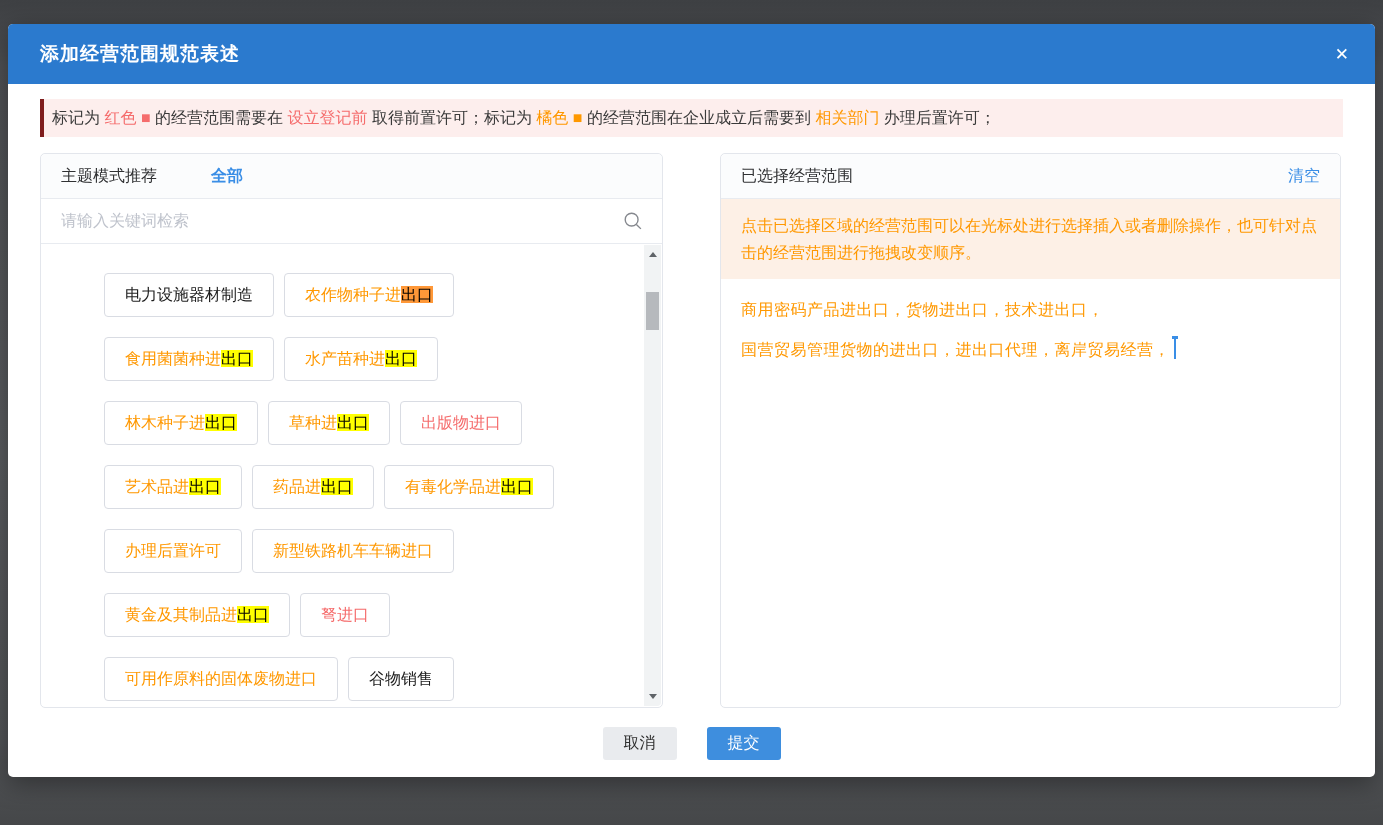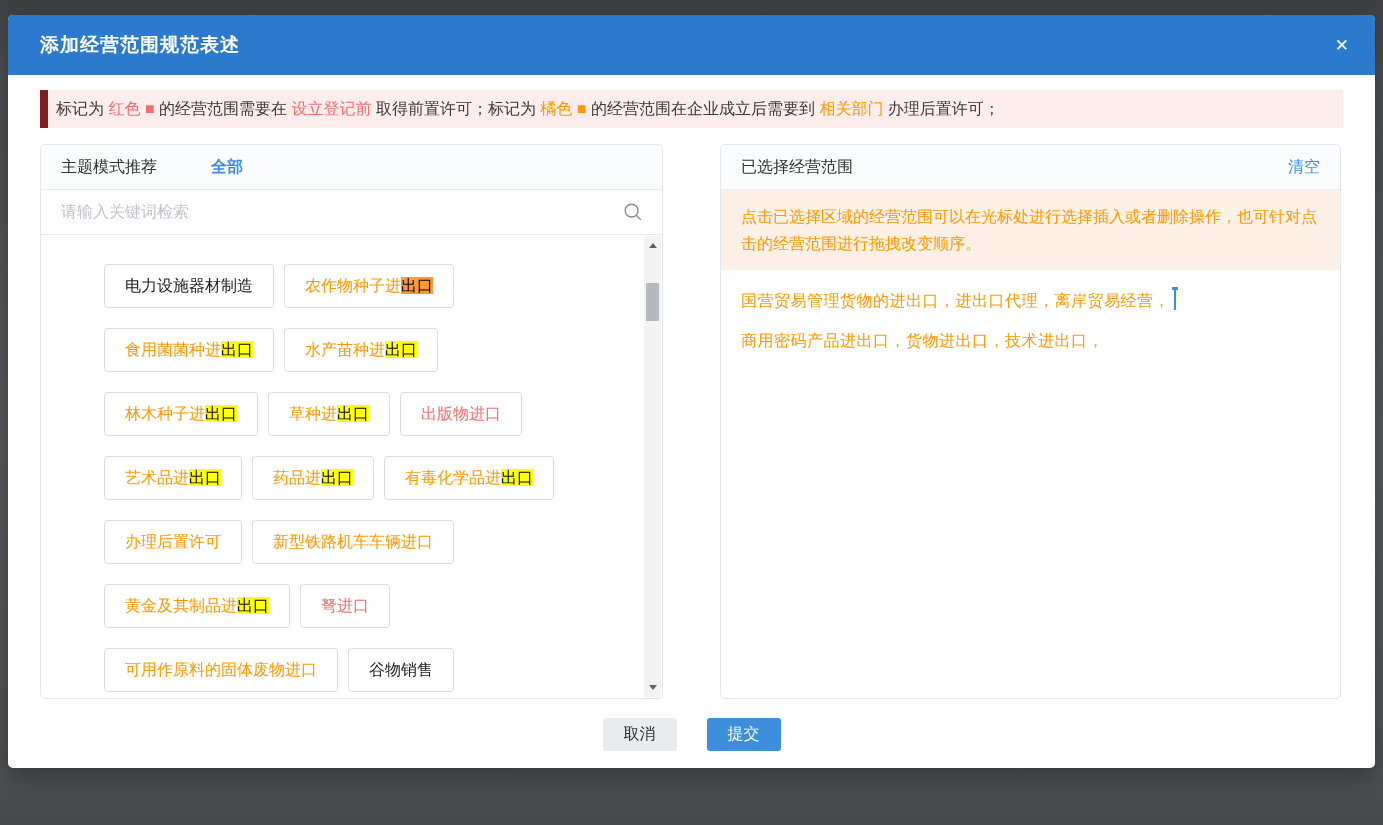--- a/index.html
+++ b/index.html
@@ -1,31 +1,31 @@
 <!DOCTYPE html>
 <html><head>
 <meta charset="utf-8">
 <style>
   * { box-sizing: border-box; margin: 0; padding: 0; }
   html,body { width:1383px; height:825px; overflow:hidden;
     font-family:"Liberation Sans","DejaVu Sans",sans-serif; }
   .backdrop { position:absolute; inset:0;
     background:linear-gradient(180deg,#3e4043 0%,#4f5154 8%,#5a5c5f 55%,#525457 90%,#454749 100%); }
-  .modal { position:absolute; left:8px; top:15px; width:1367px; height:753px;
+  .modal { position:absolute; left:8px; top:24px; width:1367px; height:753px;
     background:#fff; border-radius:5px; box-shadow:0 6px 26px rgba(0,0,0,.38); }
 
   
   .modal-header { height:60px; background:#2b7ace; border-radius:5px 5px 0 0;
     display:flex; align-items:center; padding:0 26px 0 32px; }
   .modal-title { flex:1; color:#fff; font-size:19px; font-weight:bold; letter-spacing:1px; }
   .modal-close { color:#fff; font-size:17px; font-weight:bold; cursor:pointer; line-height:1; }
 
   
   .modal-body { padding:15px 32px 0; }
-  .notice { background:#fdeeed; border-left:8px solid #7f1d1d; height:38px;
+  .notice { background:#fdeeed; border-left:4px solid #7f1d1d; height:38px;
     line-height:38px; font-size:16px; color:#3a3a3a; padding-left:8px;
     white-space:pre-wrap; overflow:hidden; }
   .seg-dark { color:#3a3a3a; }
   .seg-red { color:#f56c6c; }
   .seg-orange { color:#ff9800; }
 
   .panels { display:flex; gap:57px; margin-top:16px; height:555px; }
   .panel { border:1px solid #e3e6ec; border-radius:5px; background:#fff; }
   .panel-left { width:623px; position:relative; overflow:hidden; }
   .panel-right { width:621px; display:flex; flex-direction:column; overflow:hidden; }
@@ -158,22 +158,22 @@
           </div>
         </div>
 
         <div class="panel panel-right">
           <div class="panel-head">
             <span>已选择经营范围</span>
             <span class="clear-link">清空</span>
           </div>
           <div class="tip">点击已选择区域的经营范围可以在光标处进行选择插入或者删除操作，也可针对点击的经营范围进行拖拽改变顺序。</div>
           <div class="sel-area">
+              <p class="sel-line">商用密码产品进出口，货物进出口，技术进出口，</p>
               <p class="sel-line">国营贸易管理货物的进出口，进出口代理，离岸贸易经营，<span class="caret"></span></p>
-              <p class="sel-line">商用密码产品进出口，货物进出口，技术进出口，</p>
             </div>
         </div>
 
       </div>
 
       <div class="modal-footer">
         <button class="btn btn-cancel">取消</button>
         <button class="btn btn-submit">提交</button>
       </div>
 

